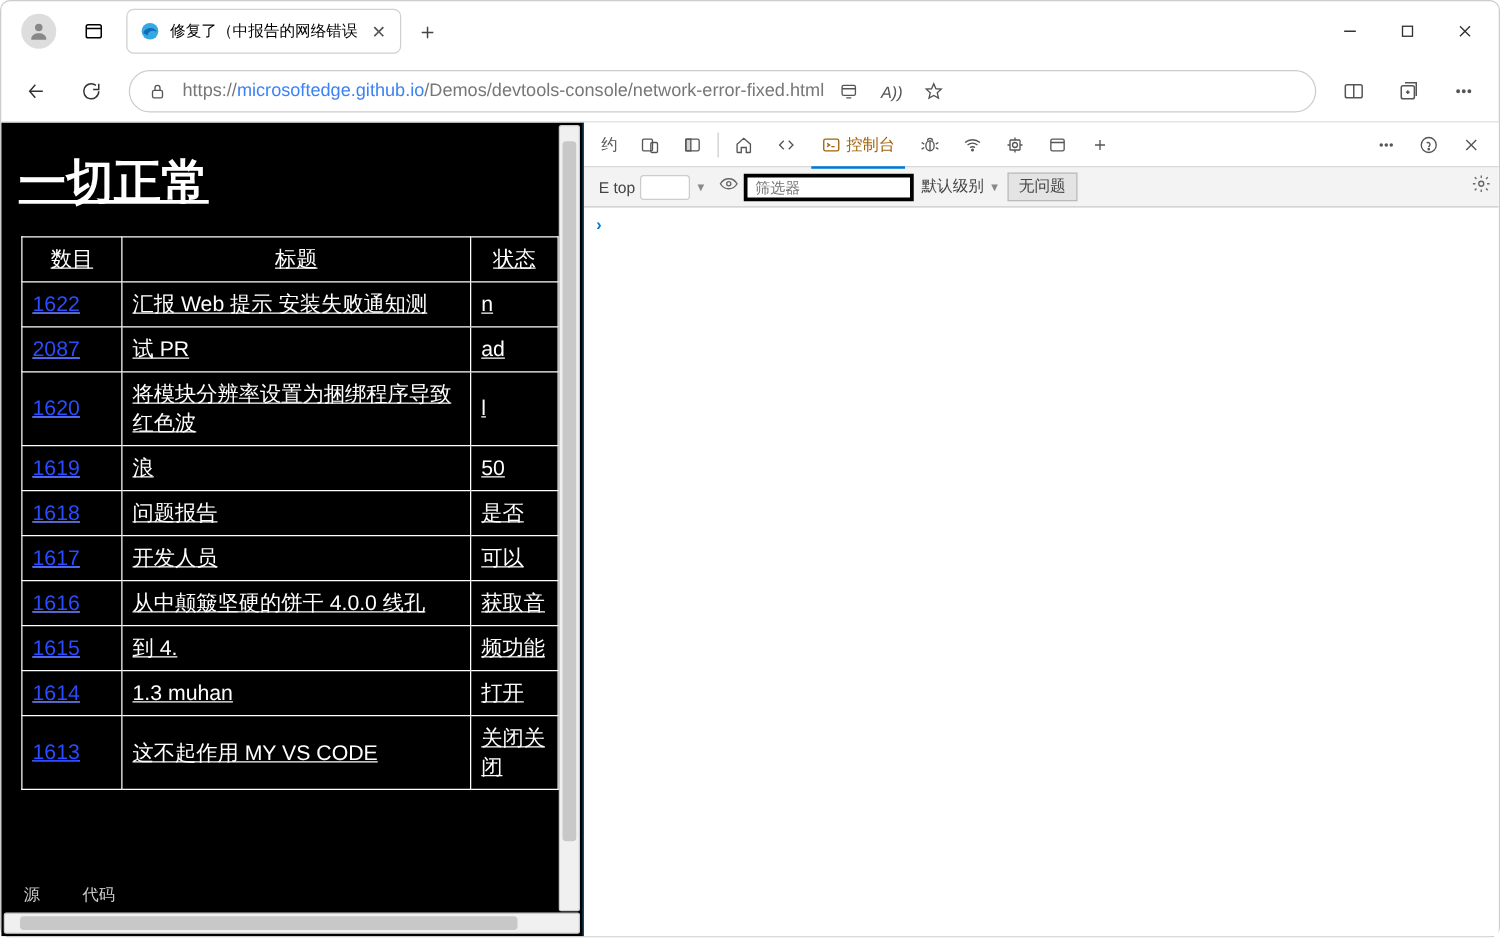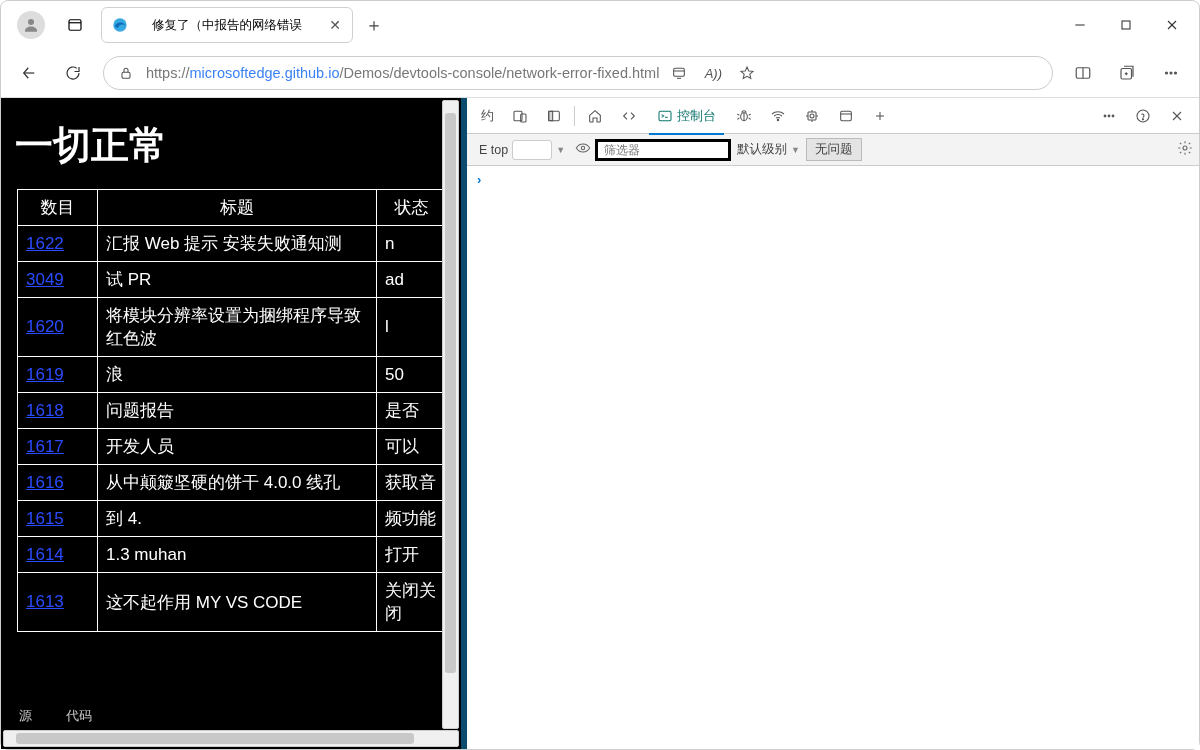--- a/index.html
+++ b/index.html
@@ -4,21 +4,21 @@
 <style>
 * { box-sizing: border-box; margin: 0; padding: 0; }
 html, body { width: 1200px; height: 750px; overflow: hidden; font-family: "Segoe UI", "Microsoft YaHei", sans-serif; background: #fff; }
 .window { width: 1200px; height: 750px; border: 1px solid #ccc; border-radius: 8px; display: flex; flex-direction: column; background: #fff; }
 
 
 .titlebar { height: 48px; display: flex; align-items: center; padding: 0 4px; }
 .titlebar .avatar { width: 28px; height: 28px; border-radius: 50%; background: #ddd; margin: 0 12px; display: flex; align-items: center; justify-content: center; }
 .titlebar .avatar svg { width: 18px; height: 18px; fill: #888; }
 .titlebar .tabspace-btn { width: 36px; height: 36px; display: flex; align-items: center; justify-content: center; border-radius: 4px; }
-.tab { display: flex; align-items: center; height: 36px; background: #fff; border: 1px solid #d0d0d0; border-radius: 6px; padding: 0 8px 0 10px; margin-left: 8px; max-width: 290px; gap: 24px; }
+.tab { display: flex; align-items: center; height: 36px; background: #fff; border: 1px solid #d0d0d0; border-radius: 6px; padding: 0 8px 0 10px; margin-left: 8px; max-width: 290px; gap: 8px; }
 .tab .favicon { width: 16px; height: 16px; flex: none; }
 .tab .tab-title { font-size: 12.5px; white-space: nowrap; overflow: hidden; text-overflow: clip; flex: 1; }
 .tab .tab-close { width: 18px; height: 18px; display: flex; align-items: center; justify-content: center; font-size: 14px; color: #555; }
 .newtab { width: 34px; height: 34px; display: flex; align-items: center; justify-content: center; font-size: 18px; color: #444; margin-left: 4px; }
 .titlebar-spacer { flex: 1; }
 .winctrl { display: flex; }
 .winctrl .wc { width: 46px; height: 40px; display: flex; align-items: center; justify-content: center; color: #333; }
 
 
 .toolbar { height: 48px; display: flex; align-items: center; padding: 0 8px; gap: 4px; }
@@ -27,41 +27,41 @@
 .addressbar .lock { width: 28px; display: flex; align-items: center; justify-content: center; color: #555; }
 .addressbar .url { font-size: 14.5px; color: #777; white-space: nowrap; overflow: hidden; }
 .addressbar .url .bold { color: #3b82f6; }
 .addressbar .endicon { width: 28px; display: flex; align-items: center; justify-content: center; color: #555; }
 .toolbar .righticon { width: 40px; height: 40px; display: flex; align-items: center; justify-content: center; color: #555; border-radius: 4px; }
 
 
 .content { flex: 1; display: flex; overflow: hidden; border-top: 1px solid #ddd; }
 
 
-.page { background: #000; color: #fff; width: 466px; position: relative; display: flex; flex-direction: column; border-right: 6px solid #0c4a6e; }
+.page { background: #000; color: #fff; width: 466px; position: relative; display: flex; flex-direction: column; border-right: 1px solid #0c4a6e; text-decoration: underline; }
 .page-scroll { padding: 4px 4px 0 4px; }
 .page h1 { font-size: 38px; font-weight: 700; padding: 18px 10px 18px 10px; }
 .table { width: 430px; border-collapse: collapse; margin: 0 16px 0 12px; }
 .table th, .table td { border: 1px solid #fff; padding: 6px 8px; font-size: 17px; text-align: left; vertical-align: middle; }
 .table th { font-weight: 400; text-align: center; }
 .table .numcol { width: 80px; }
 .table .statcol { width: 70px; }
 .table a { color: #2a4bff; text-decoration: underline; }
 .page .bottombar { position: absolute; left: 0; right: 0; bottom: 22px; display: flex; gap: 34px; padding: 2px 18px; font-size: 13px; color: #ccc; }
 .page .hscroll { position: absolute; left: 2px; right: 2px; bottom: 2px; height: 17px; background: #f0f0f0; border: 1px solid #ccc; border-radius: 2px; }
 .page .hscroll .thumb { position: absolute; left: 12px; top: 2px; height: 11px; width: 398px; background: #c8c8c8; border-radius: 3px; }
 .page .vscroll { position: absolute; right: 2px; top: 2px; bottom: 20px; width: 17px; background: #f0f0f0; border: 1px solid #ccc; border-radius: 2px; }
 .page .vscroll .thumb { position: absolute; top: 12px; left: 2px; width: 11px; height: 560px; background: #c8c8c8; border-radius: 3px; }
 
 
 .devtools { flex: 1; display: flex; flex-direction: column; background: #fff; }
 .dt-tabs { height: 36px; border-bottom: 1px solid #ccc; display: flex; align-items: center; padding: 0 6px; gap: 2px; }
 .dt-tab { height: 36px; display: flex; align-items: center; justify-content: center; padding: 0 10px; color: #555; position: relative; }
 .dt-tab.iconcell { padding: 0 8px; }
-.dt-tab.active { color: #0f766e; }
+.dt-tab.active { color: #a16207; }
 .dt-tab.active::after { content: ""; position: absolute; left: 2px; right: 2px; bottom: -1px; height: 2px; background: #0078d4; }
 .dt-tab .label { font-size: 13px; margin-left: 4px; }
 .dt-tabs .spacer { flex: 1; }
 .dt-tabs .vsep { width: 1px; height: 20px; background: #ccc; margin: 0 2px; }
 
 .dt-filterbar { height: 32px; background: #f3f3f3; border-bottom: 1px solid #ccc; display: flex; align-items: center; padding: 0 6px; gap: 0; }
 .dt-drop { display: flex; align-items: center; gap: 4px; font-size: 12.5px; color: #444; padding: 2px 6px; }
 .dt-drop .caret { font-size: 9px; color: #888; }
 .dt-filterbar .livebox { background: #fff; border: 1px solid #ccc; width: 40px; height: 20px; border-radius: 3px; }
 .dt-filterbar .eye { color: #666; padding: 0 4px; }
@@ -200,21 +200,21 @@
               <th class="statcol">状态</th>
             </tr>
           </thead>
           <tbody id="table-body">
               <tr>
                 <td><a href="#">1622</a></td>
                 <td>汇报 Web 提示     安装失败通知测</td>
                 <td>n</td>
               </tr>
               <tr>
-                <td><a href="#">3049</a></td>
+                <td><a href="#">2087</a></td>
                 <td>试 PR</td>
                 <td>ad</td>
               </tr>
               <tr>
                 <td><a href="#">1620</a></td>
                 <td>将模块分辨率设置为捆绑程序导致红色波</td>
                 <td>l</td>
               </tr>
               <tr>
                 <td><a href="#">1619</a></td>

